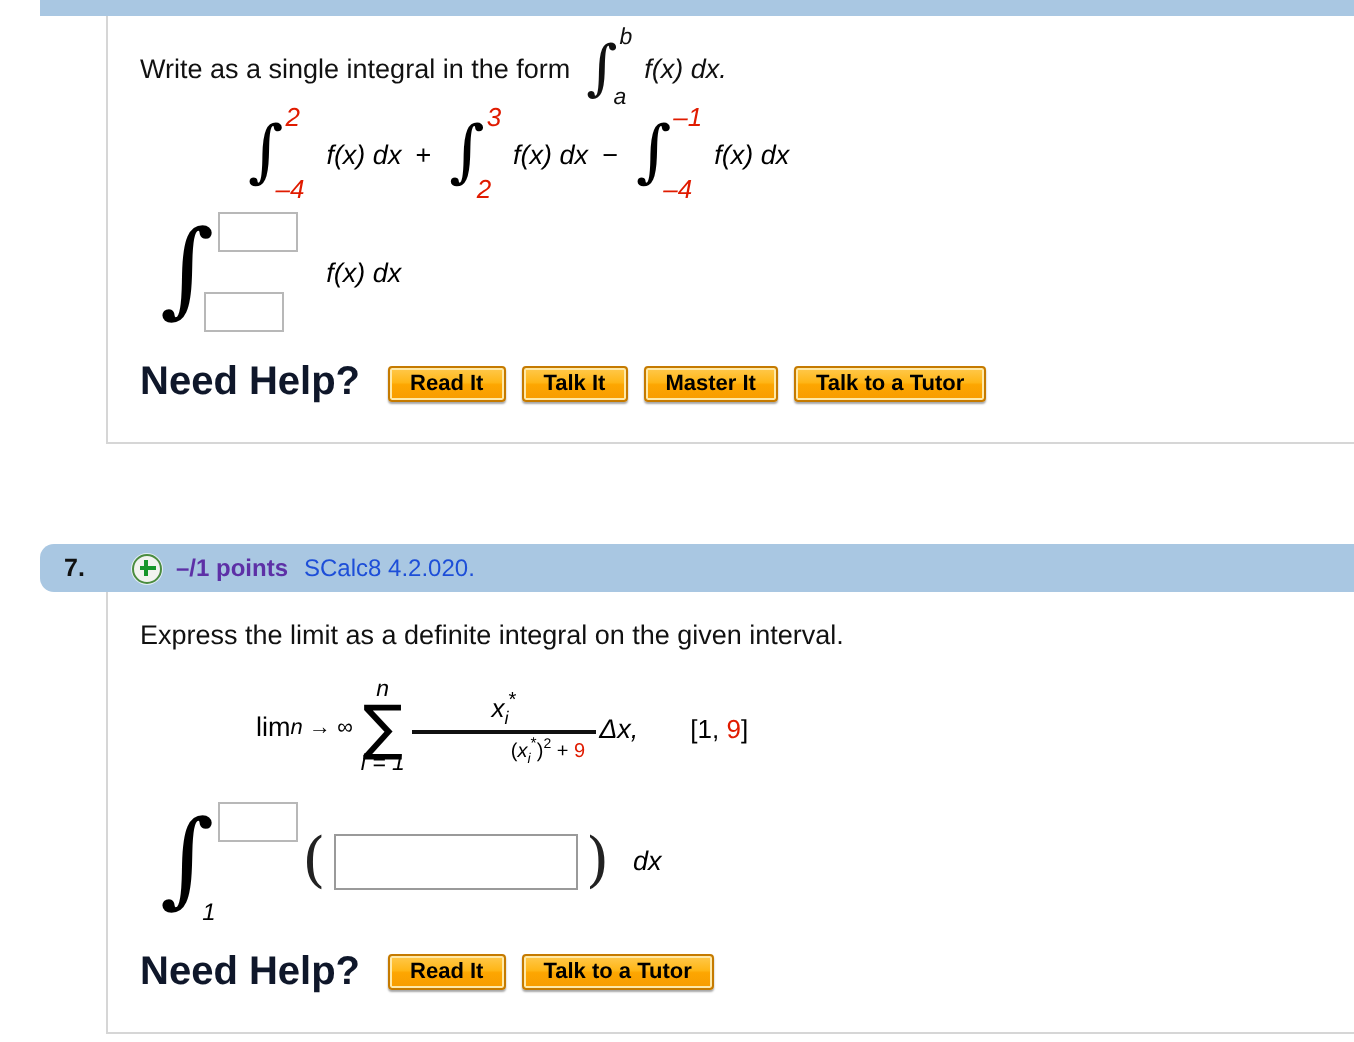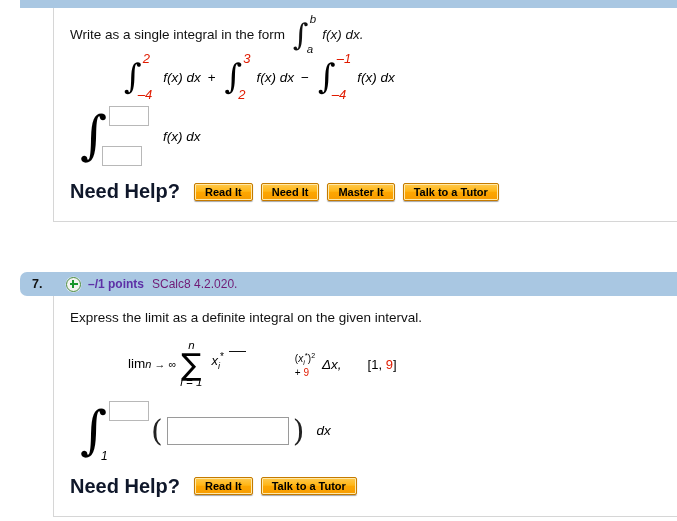--- a/index.html
+++ b/index.html
@@ -65,21 +65,21 @@
     top: 2.5px; bottom: 2.5px; left: 5px; width: 2.2px;
   }
   .q-points {
     color: #5d30a6;
     font-weight: bold;
     font-size: 12px;
     margin-right: 8px;
     white-space: nowrap;
   }
   .q-source {
-    color: #701a75;
+    color: #1d4ed8;
     font-size: 12px;
     white-space: nowrap;
   }
 
   .q-body {
     margin-left: 53px;
     border-left: 1px solid #d6d6d6;
     border-bottom: 1px solid #d6d6d6;
     box-sizing: border-box;
     padding: 14px 0 18px 16px;
@@ -245,22 +245,22 @@
   }
   .sigma-op .sig-top { font-size: 11.5px; font-style: italic; }
   .sigma-op .sig-glyph {
     font-family: "DejaVu Sans", sans-serif;
     font-size: 30px;
     line-height: 0.85;
   }
   .sigma-op .sig-bot { font-size: 11.5px; font-style: italic; white-space: nowrap; }
   .frac {
     display: inline-flex;
-    flex-direction: row;
-    align-items: flex-start;
+    flex-direction: column;
+    align-items: center;
     line-height: 1.15;
     margin: 0 1px;
   }
   .frac .num { padding: 0 5px 1px 5px; font-size: 13px; }
   .frac .bar { width: 100%; height: 1.4px; background: #111; }
   .frac .den { padding: 1px 5px 0 5px; font-size: 10px; margin-left: 44px; }
   .deltax { font-style: italic; margin-left: 1px; text-align: center; }
   .interval { margin-left: 26px; font-size: 13px; }
 
   sup.star { font-size: 0.78em; vertical-align: super; font-style: normal; }
@@ -353,21 +353,21 @@
             <input class="ansbox" type="text" value="" style="">
           </span>
         </span>
       </span>
       <span class="fdx" style="margin-left:16px;font-size:13.5px;">f(x) dx</span>
     </div>
 
     <div class="need-help-row">
       <span class="need-help-label">Need Help?</span>
       <button class="help-btn">Read It</button>
-      <button class="help-btn">Need It</button>
+      <button class="help-btn">Talk It</button>
       <button class="help-btn">Master It</button>
       <button class="help-btn">Talk to a Tutor</button>
     </div>
 
   </div>
 </div>
 
 <div class="question-block" style="top:272px;">
 
   <div class="q-header">

